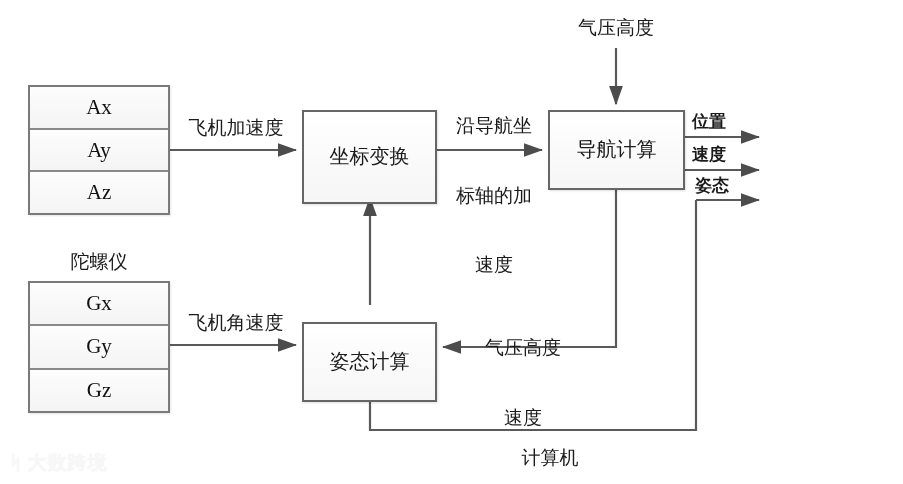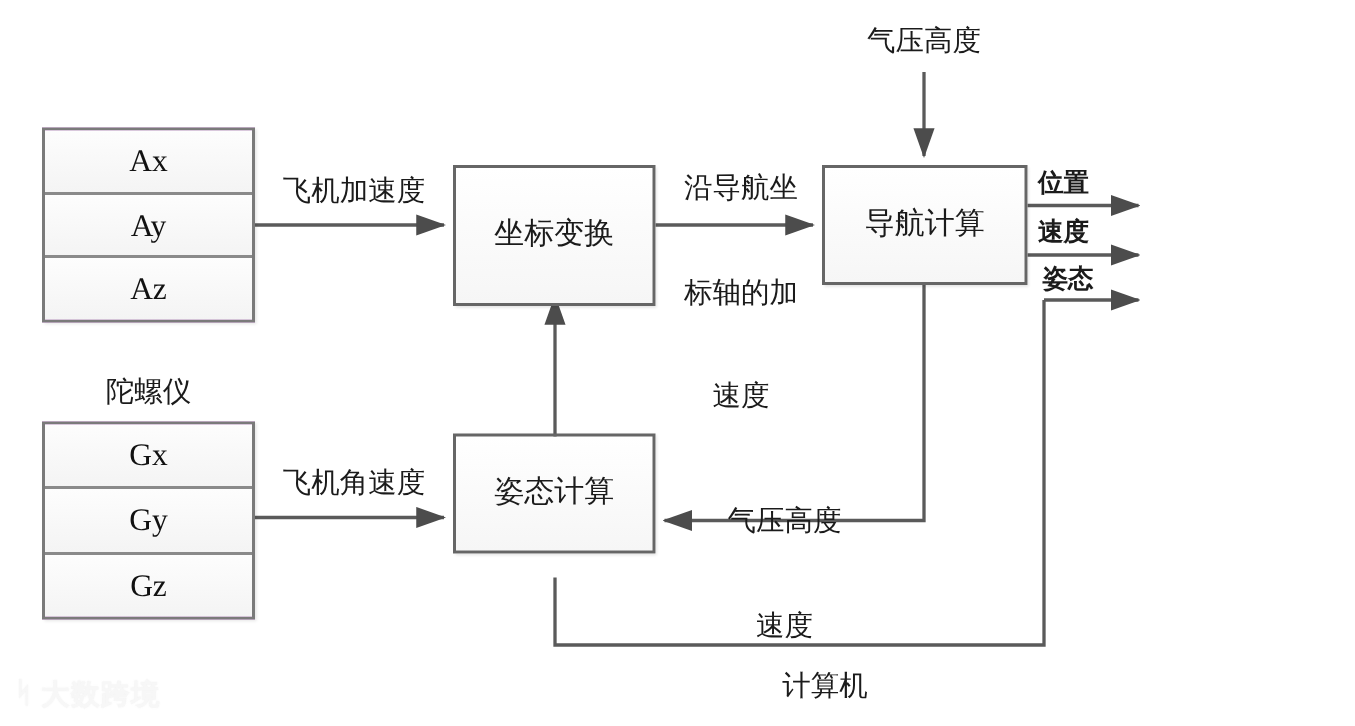--- a/index.html
+++ b/index.html
@@ -22,21 +22,21 @@
     position: absolute;
     left: 0; top: 0;
     width: 903px;
     height: 484px;
     pointer-events: none;
   }
   
   .sensor-stack {
     position: absolute;
     border: 2px solid #7a7a7a;
-    background: #f0abfc;
+    background: #bef264;
     box-sizing: border-box;
     display: flex;
     flex-direction: column;
     box-shadow: 1px 1px 2px rgba(0,0,0,0.10);
   }
   .sensor-cell {
     flex: 1 1 0;
     display: flex;
     align-items: center;
     justify-content: center;
@@ -150,21 +150,21 @@
   </div>
 
   <div class="proc-box" style="left:302px; top:110px; width:135px; height:94px;">
     <span class="proc-text">坐标变换</span>
   </div>
 
   <div class="proc-box" style="left:548px; top:110px; width:137px; height:80px;">
     <span class="proc-text">导航计算</span>
   </div>
 
-  <div class="proc-box" style="left:302px; top:289px; width:135px; height:80px;">
+  <div class="proc-box" style="left:302px; top:322px; width:135px; height:80px;">
     <span class="proc-text">姿态计算</span>
   </div>
 
 
   <div class="cap" style="left:172px; top:116px; width:128px;">飞机加速度</div>
 
   <div class="cap" style="left:435px; top:68px; width:118px;">
     <div>沿导航坐</div>
     <div>标轴的加</div>
     <div>速度</div>

